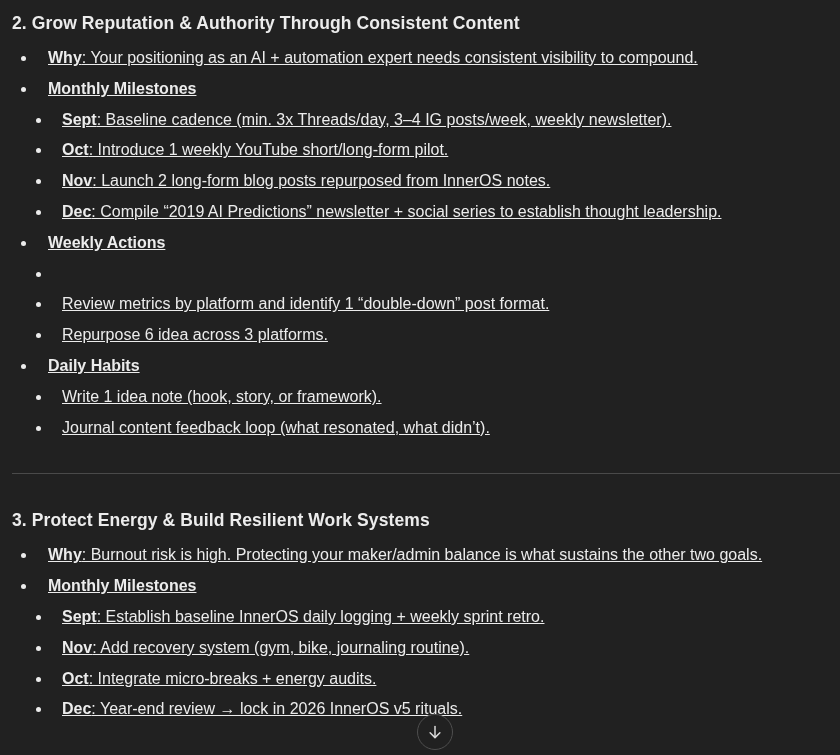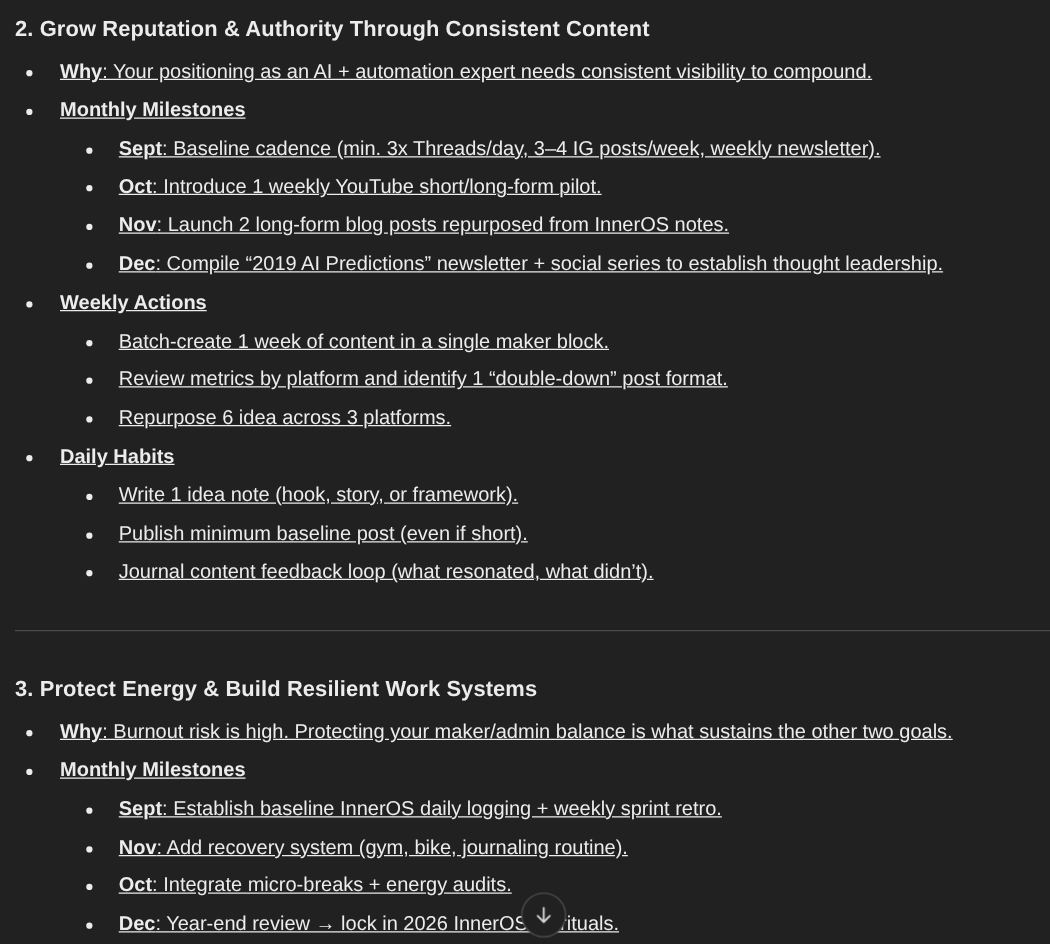--- a/index.html
+++ b/index.html
@@ -33,21 +33,21 @@
   }
   .li .dot {
     flex: 0 0 auto;
     width: 5px; height: 5px;
     border-radius: 50%;
     background: #ececec;
     margin-top: 13px;
   }
   .li.l1 { padding-left: 21px; }
   .li.l1 .dot { margin-right: 22px; }
-  .li.l2 { padding-left: 69px; }
+  .li.l2 { padding-left: 36px; }
   .li.l2 .dot { margin-right: 21px; }
   .li b { font-weight: 700; }
   .divider {
     border: 0;
     border-top: 1px solid #4a4a4a;
     margin: 30px 0 0 12px;
     width: calc(100% - 12px);
     height: 0;
   }
   .scroll-btn {
@@ -96,41 +96,36 @@
     <div class="li l2">
         <span class="dot"></span>
         <span><b>Dec</b><span>: Compile “2019 AI Predictions” newsletter + social series to establish thought leadership.</span></span>
       </div>
     <div class="li l1">
         <span class="dot"></span>
         <span><b>Weekly Actions</b><span></span></span>
       </div>
     <div class="li l2">
         <span class="dot"></span>
-        <span><b></b><span>Batch-create 1 week of content in a single maker block.</span></span>
       </div>
     <div class="li l2">
         <span class="dot"></span>
         <span><b></b><span>Review metrics by platform and identify 1 “double-down” post format.</span></span>
       </div>
     <div class="li l2">
         <span class="dot"></span>
         <span><b></b><span>Repurpose 6 idea across 3 platforms.</span></span>
       </div>
     <div class="li l1">
         <span class="dot"></span>
         <span><b>Daily Habits</b><span></span></span>
       </div>
     <div class="li l2">
         <span class="dot"></span>
         <span><b></b><span>Write 1 idea note (hook, story, or framework).</span></span>
-      </div>
-    <div class="li l2">
-        <span class="dot"></span>
-        <span><b></b><span>Publish minimum baseline post (even if short).</span></span>
       </div>
     <div class="li l2">
         <span class="dot"></span>
         <span><b></b><span>Journal content feedback loop (what resonated, what didn’t).</span></span>
       </div>
   </div>
 
   <hr class="divider">
 
   <h3 class="section-heading second">3. Protect Energy &amp; Build Resilient Work Systems</h3>

